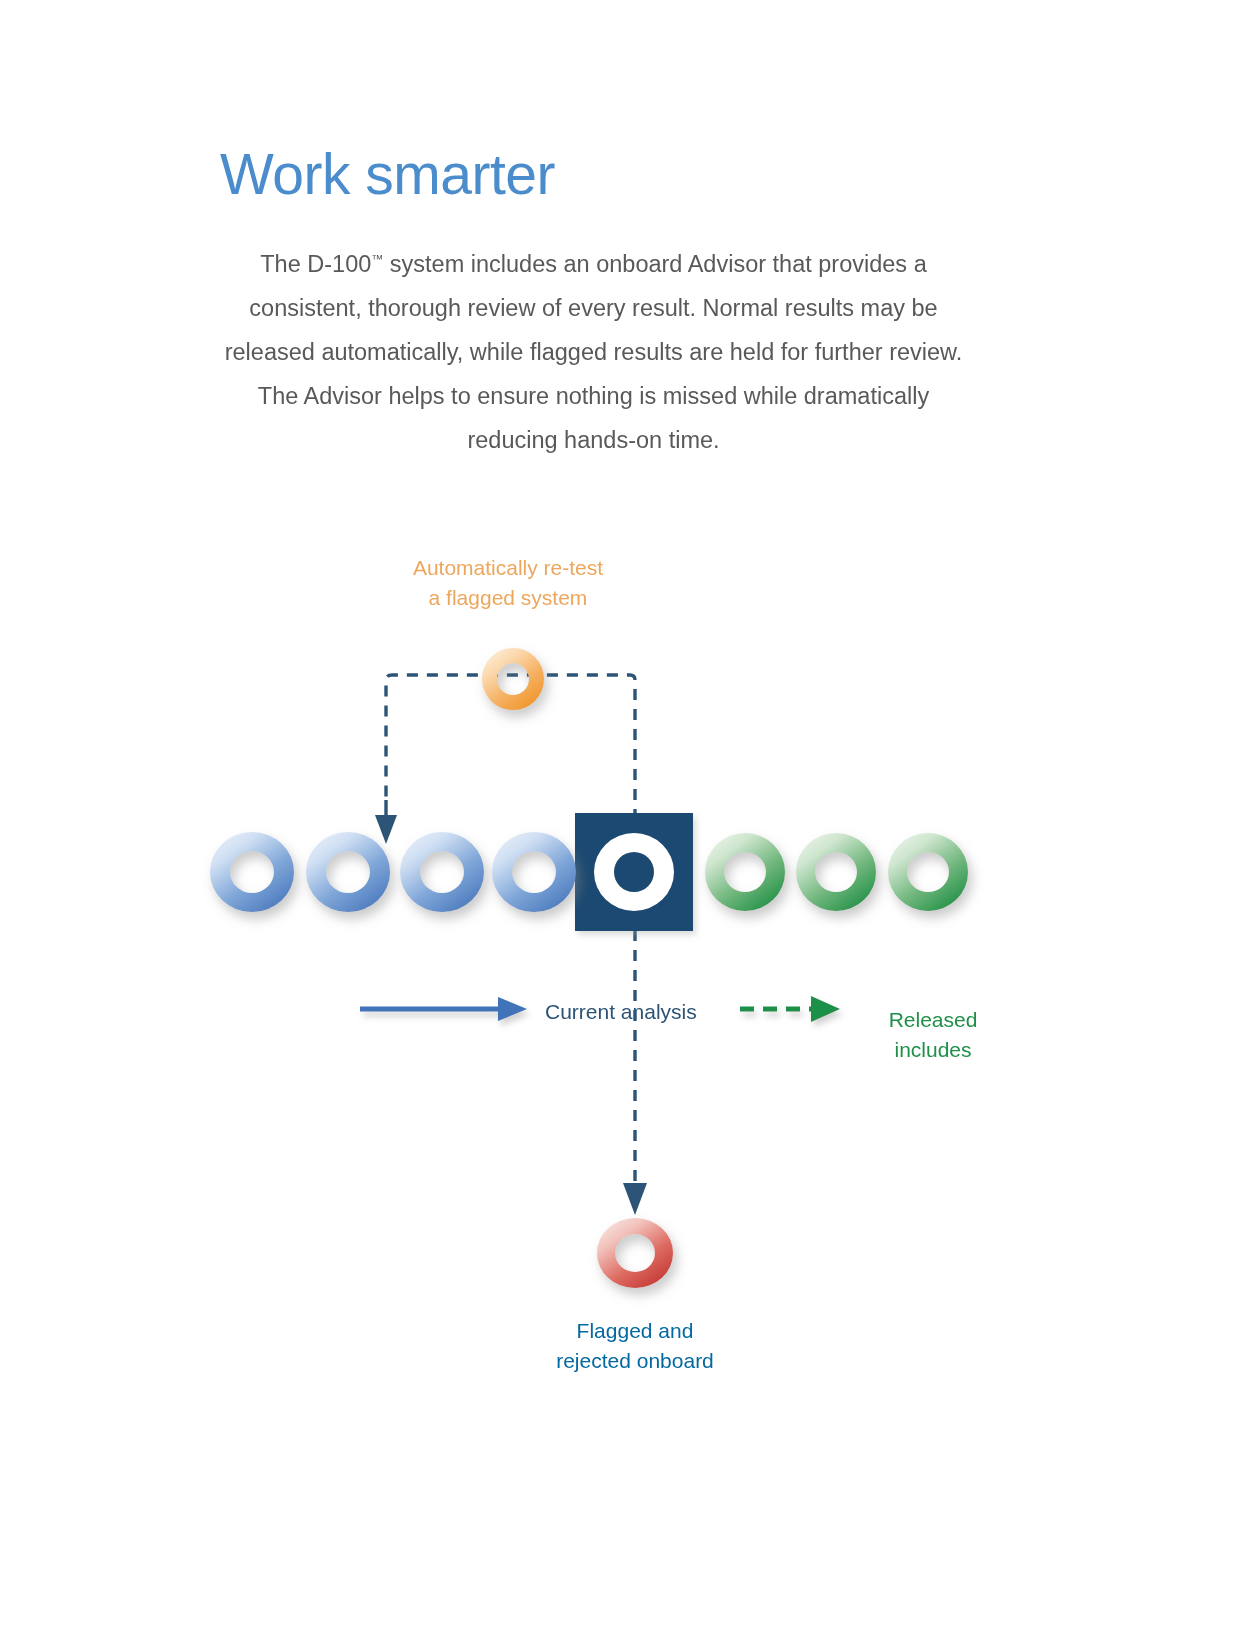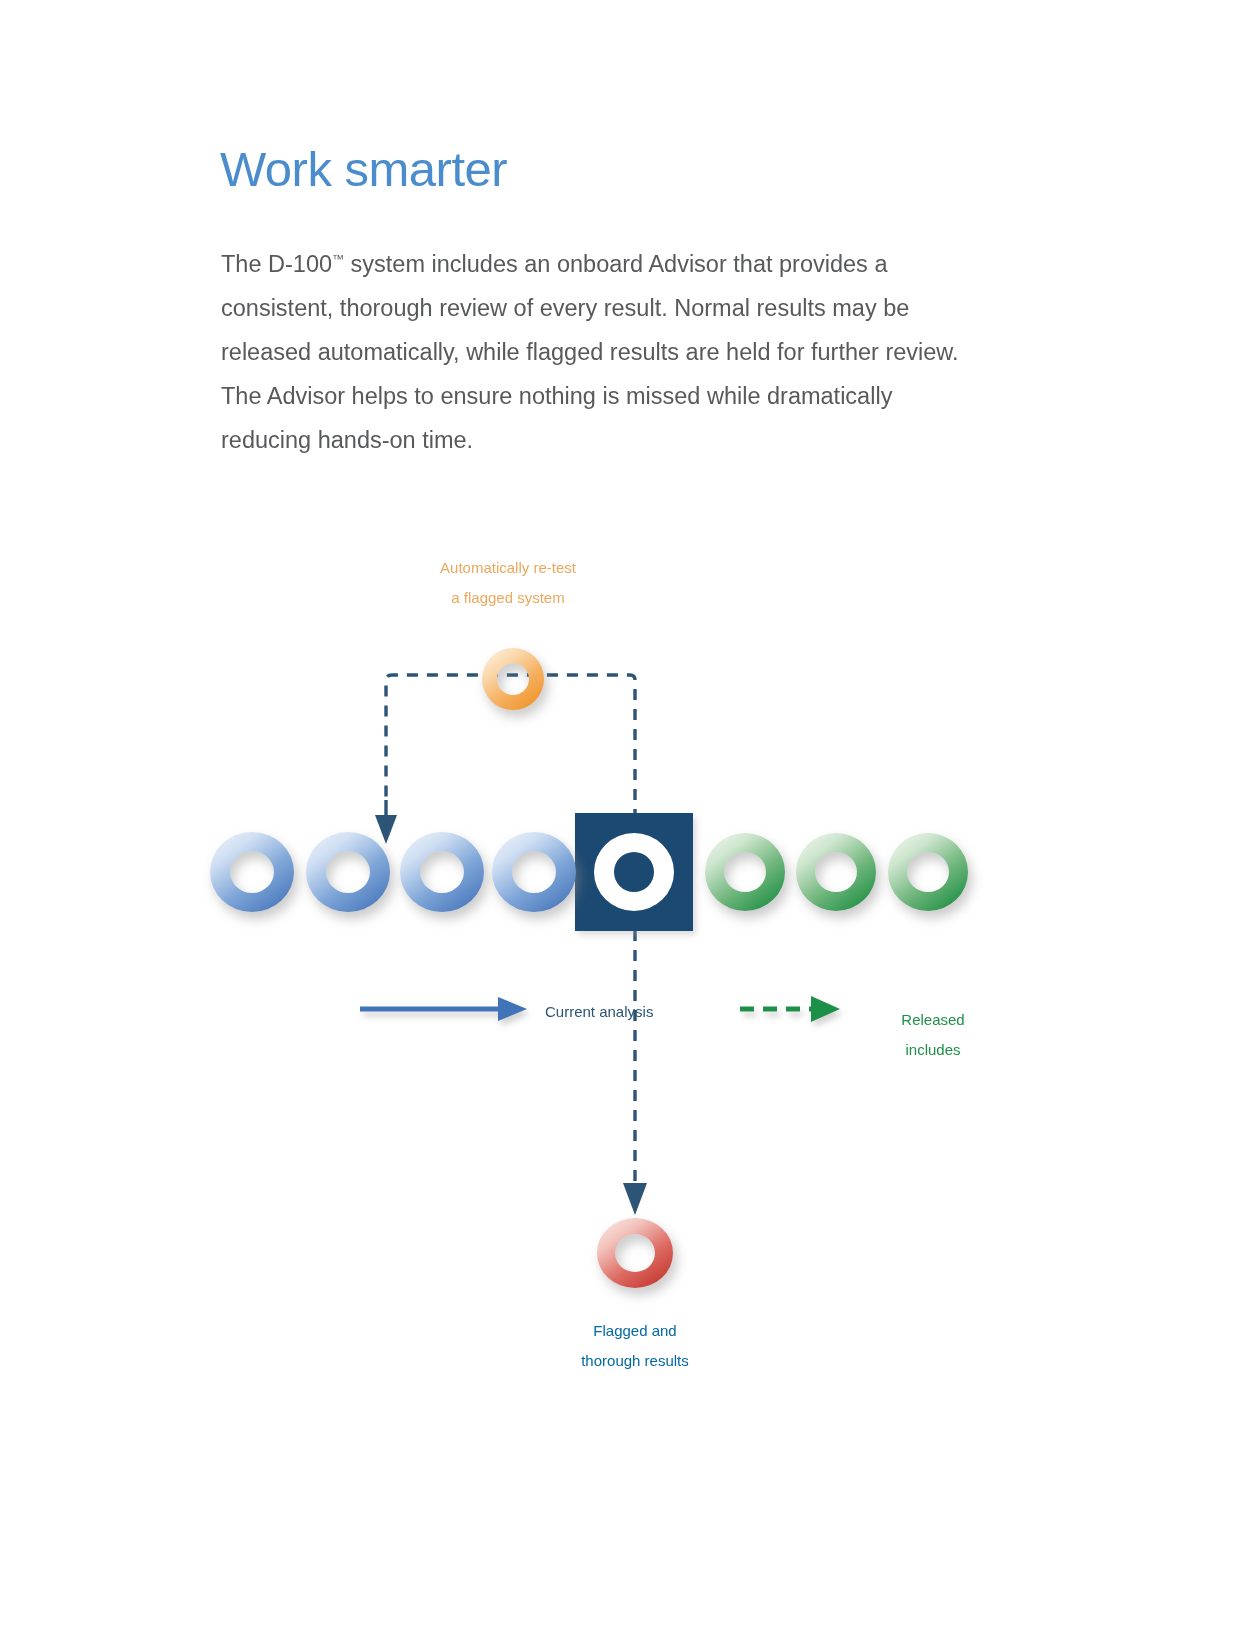--- a/index.html
+++ b/index.html
@@ -13,36 +13,37 @@
     position: relative;
     font-family: "Liberation Sans", sans-serif;
     overflow: hidden;
   }
 
   
   .page-title {
     position: absolute;
     left: 220px;
     top: 92px;
-    font-size: 49px;
+    font-size: 57px;
     line-height: 88px;
     font-weight: 400;
     color: #4a8ccc;
     letter-spacing: -0.5px;
     white-space: nowrap;
   }
 
   .body-copy {
     position: absolute;
     left: 221px;
     top: 218px;
     width: 745px;
     font-size: 23.5px;
     line-height: 44px;
     color: #58595b;
+    text-align: center;
   }
   .body-copy sup.tm {
     font-size: 12px;
     vertical-align: super;
     line-height: 0;
   }
 
   
   .diagram {
     position: absolute;
@@ -53,21 +54,21 @@
   }
   .diagram svg {
     position: absolute;
     left: 0;
     top: 0;
   }
 
   
   .dlabel {
     position: absolute;
-    font-size: 15px;
+    font-size: 21px;
     line-height: 30px;
     white-space: nowrap;
   }
   .lbl-retest {
     left: 398px;
     top: 53px;
     color: #eda75c;
     text-align: center;
     width: 220px;
   }
@@ -232,15 +233,15 @@
 
   <div class="dlabel lbl-current">Current analysis</div>
 
   <div class="dlabel lbl-released">
     <div>Released</div>
     <div>includes</div>
   </div>
 
   <div class="dlabel lbl-flagged">
     <div>Flagged and</div>
-    <div>thorough results</div>
+    <div>rejected onboard</div>
   </div>
 </div>
 
 </body></html>

